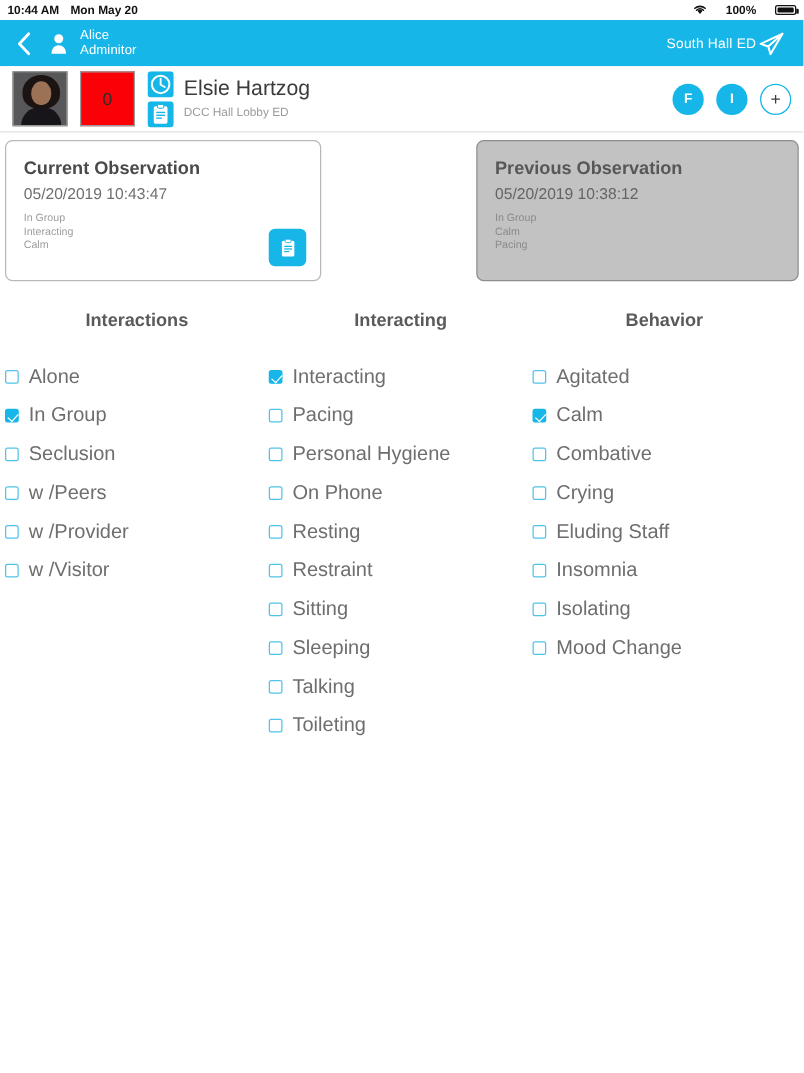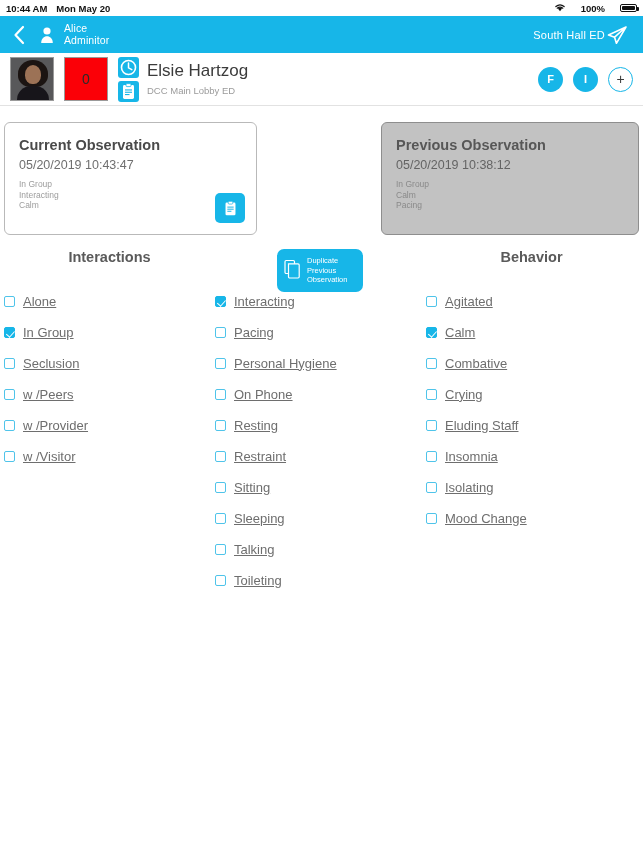--- a/index.html
+++ b/index.html
@@ -91,21 +91,21 @@
     width: 25px; height: 25px; border-radius: 50%;
     display:flex; align-items:center; justify-content:center;
     font-size: 11px; font-weight: bold; cursor:pointer;
   }
   .circle-btn.filled { background:#17b6e8; color:#ffffff; }
   .circle-btn.outline { background:#ffffff; color:#3b3b3b; border:1px solid #17b6e8; font-size:14px; font-weight:normal; }
 
   
   .cards-row { position: relative; height: 125px; padding: 0; }
   .obs-card {
-    position: absolute; top: 16px; height: 113px;
+    position: absolute; top: 6px; height: 113px;
     border-radius: 6px; padding: 14px 14px 0 14px;
   }
   .obs-card.current { left: 4px; width: 253px; background:#ffffff; border:1px solid #b9b9b9; }
   .obs-card.previous { left: 381px; width: 258px; background:#c2c2c2; border:1px solid #8e8e8e; }
   .obs-title { font-size: 14.5px; font-weight: bold; color:#4a4a4a; line-height:17px; }
   .obs-card.previous .obs-title { color:#575757; }
   .obs-time { font-size: 12.5px; color:#6f6f6f; margin-top: 4px; line-height:15px; }
   .obs-card.previous .obs-time { color:#646464; }
   .obs-tags { margin-top: 6px; }
   .obs-tags div { font-size: 8.5px; color:#9d9d9d; line-height:10.5px; }
@@ -138,21 +138,21 @@
     border: 1.5px solid #4fc4ea; border-radius: 2px; background:#ffffff;
     position:relative;
   }
   .cb.checked { background:#17b6e8; border-color:#17b6e8; }
   .cb.checked::after {
     content:""; position:absolute; left:2.5px; top:0.5px;
     width: 3.5px; height: 7px;
     border: solid #ffffff; border-width: 0 1.6px 1.6px 0;
     transform: rotate(42deg);
   }
-  .cb-label { margin-left: 8px; font-size: 13px; color:#6e6e6e; line-height:14px;text-decoration:underline; }
+  .cb-label { margin-left: 8px; font-size: 16px; color:#6e6e6e; line-height:14px; }
 </style>
 </head>
 <body>
 
 <div class="app">
 
   <div class="statusbar">
     <span class="sb-time">10:44 AM</span>
     <span class="sb-date">Mon May 20</span>
     <span class="sb-right">
@@ -220,21 +220,21 @@
           <rect x="5" y="4" width="11" height="14" rx="1.4" fill="#ffffff"></rect>
           <rect x="8" y="2.6" width="5" height="3" rx="1" fill="#ffffff" stroke="#17b6e8" stroke-width="0.8"></rect>
           <rect x="7" y="8.4" width="7" height="1.1" fill="#17b6e8"></rect>
           <rect x="7" y="10.7" width="7" height="1.1" fill="#17b6e8"></rect>
           <rect x="7" y="13" width="4.5" height="1.1" fill="#17b6e8"></rect>
         </svg>
       </span>
     </span>
     <span class="patient-text">
       <span class="patient-name">Elsie Hartzog</span>
-      <span class="patient-unit">DCC Main Lobby ED</span>
+      <span class="patient-unit">DCC Hall Lobby ED</span>
     </span>
     <span class="header-actions">
       <span class="circle-btn filled">F</span>
       <span class="circle-btn filled">I</span>
       <span class="circle-btn outline">+</span>
     </span>
   </div>
 
   <div class="cards-row">
 
@@ -250,33 +250,20 @@
         <svg width="19" height="19" viewBox="0 0 21 21">
           <rect x="5" y="4" width="11" height="14" rx="1.4" fill="#ffffff"></rect>
           <rect x="8" y="2.6" width="5" height="3" rx="1" fill="#ffffff" stroke="#17b6e8" stroke-width="0.8"></rect>
           <rect x="7" y="8.4" width="7" height="1.1" fill="#17b6e8"></rect>
           <rect x="7" y="10.7" width="7" height="1.1" fill="#17b6e8"></rect>
           <rect x="7" y="13" width="4.5" height="1.1" fill="#17b6e8"></rect>
         </svg>
       </div>
     </div>
 
-    <div class="duplicate-btn">
-      <span>
-        <svg width="17" height="20" viewBox="0 0 17 20">
-          <rect x="1" y="1.5" width="9.5" height="13" rx="1.2" stroke="#ffffff" stroke-width="1.2" fill="none"></rect>
-          <path d="M4.5 4.8 h9.5 a1.2 1.2 0 0 1 1.2 1.2 v11.8 a1.2 1.2 0 0 1 -1.2 1.2 h-8.3 a1.2 1.2 0 0 1 -1.2 -1.2 Z" stroke="#ffffff" stroke-width="1.2" fill="#17b6e8"></path>
-        </svg>
-      </span>
-      <span class="dup-label">
-        <div>Duplicate</div>
-        <div>Previous</div>
-        <div>Observation</div>
-      </span>
-    </div>
 
     <div class="obs-card previous">
       <div class="obs-title">Previous Observation</div>
       <div class="obs-time">05/20/2019 10:38:12</div>
       <div class="obs-tags">
         <div>In Group</div>
         <div>Calm</div>
         <div>Pacing</div>
       </div>
     </div>

